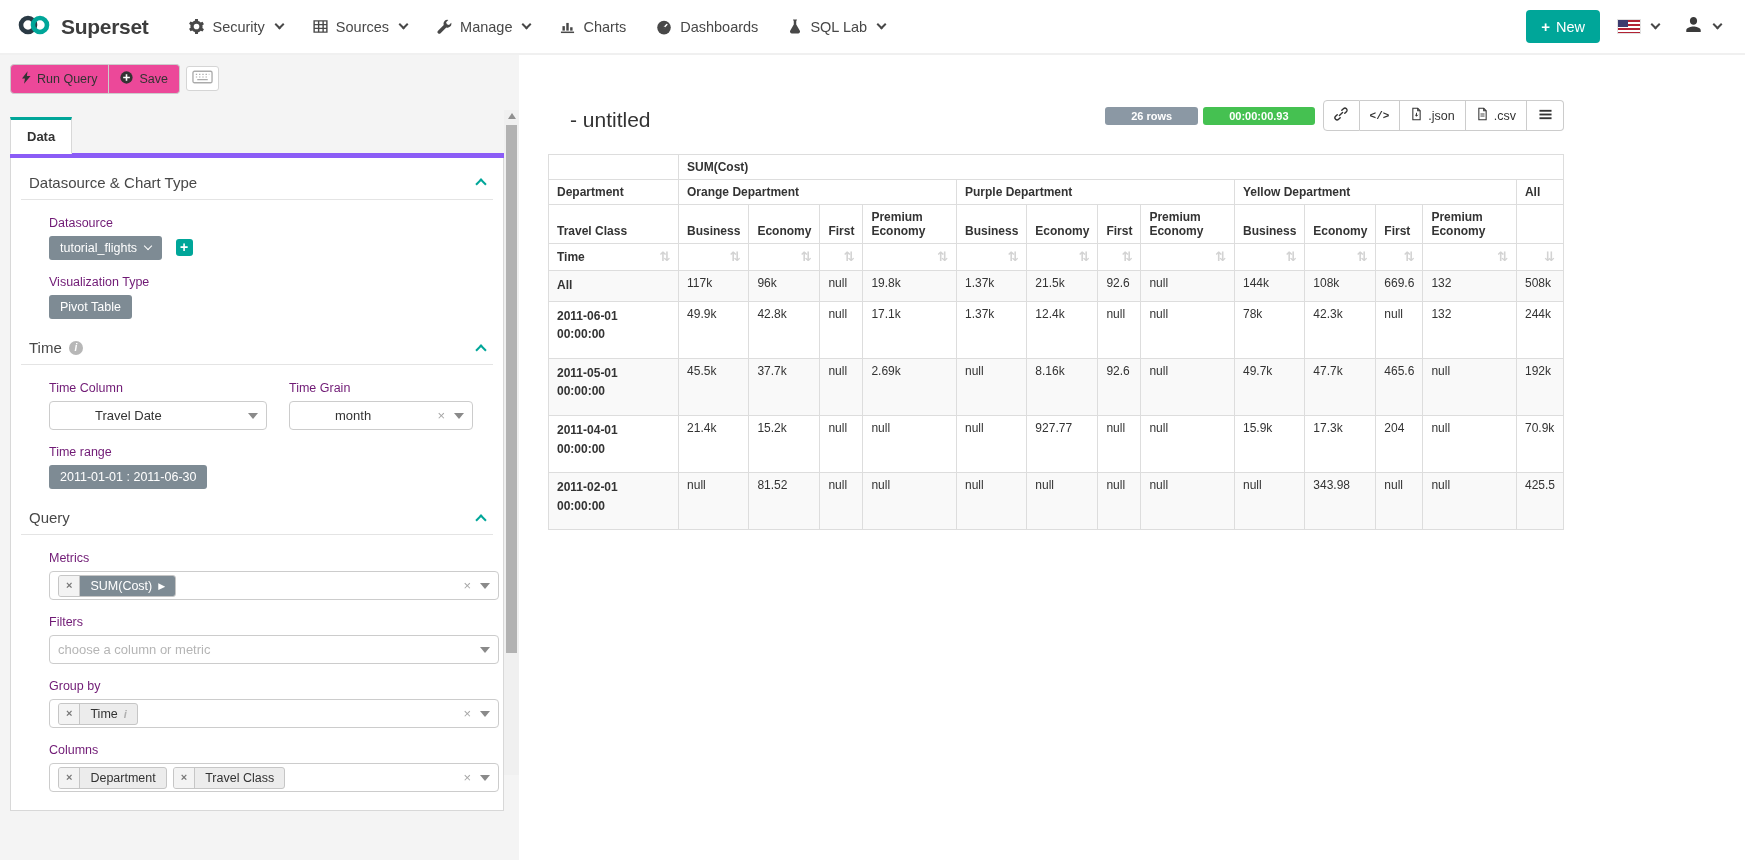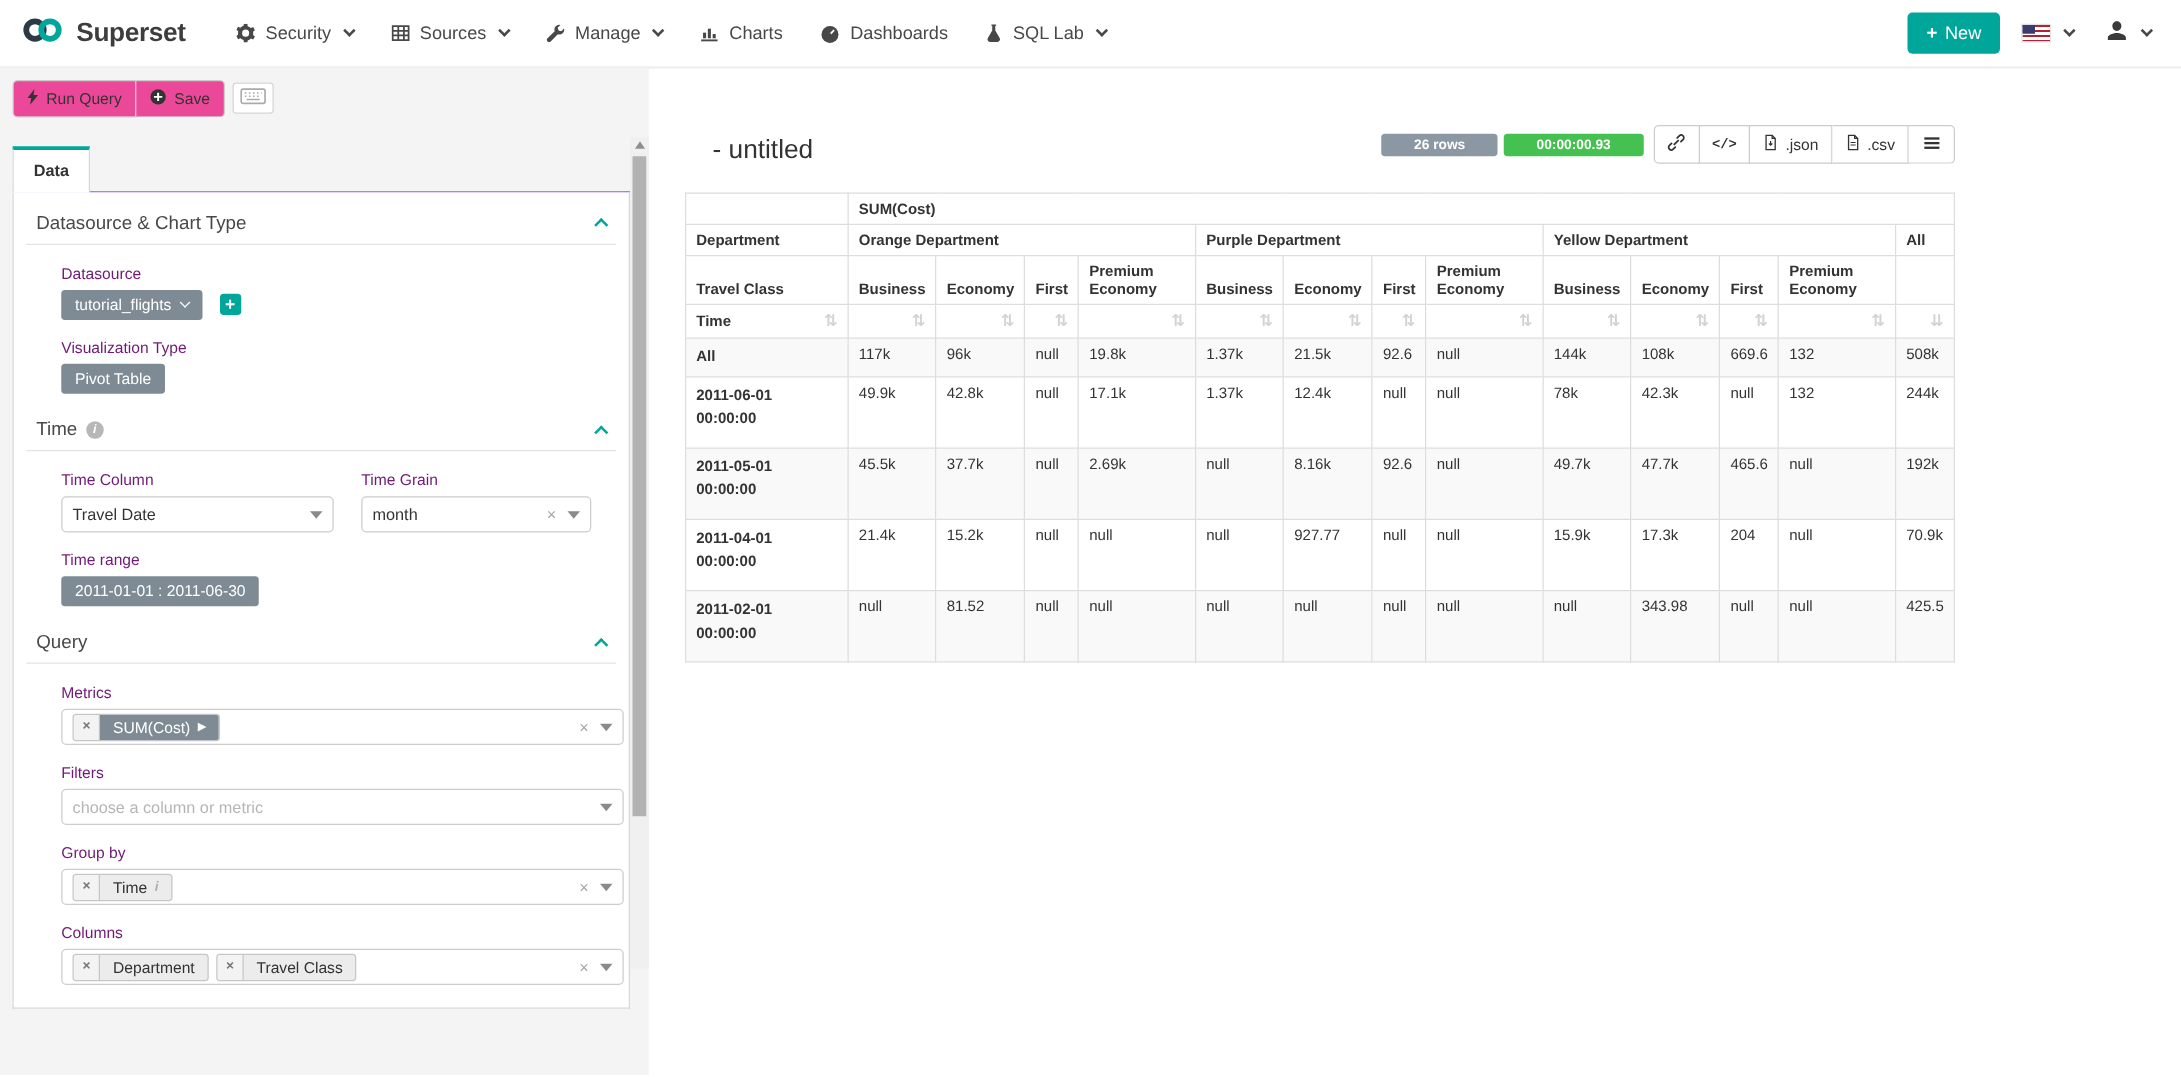--- a/index.html
+++ b/index.html
@@ -40,21 +40,21 @@
 
 .toolbar { display:flex; align-items:center; gap:6px; }
 .btn-group { display:inline-flex; }
 .btn { background:#ec4899; border:1px solid #ccc; font-size:12.5px; color:#333; padding:6px 11px;
   display:inline-flex; align-items:center; gap:6px; cursor:pointer; line-height:1; }
 .btn-group .btn:first-child { border-radius:4px 0 0 4px; }
 .btn-group .btn + .btn { border-left:none; border-radius:0 4px 4px 0; }
 .btn-kbd { border-radius:3px; padding:3px 5px; background:#fff; border:1px solid #d5d5d5; cursor:pointer; }
 
 
-.tab-strip { margin-top:23px; border-bottom:1px solid #8b5cf6; display:flex; padding-left:0; }
+.tab-strip { margin-top:23px; border-bottom:5px solid #8b5cf6; display:flex; padding-left:0; }
 .tab { background:#fff; border:1px solid #d8d8d8; border-bottom:1px solid #fff; margin-bottom:-1px;
   border-top:3px solid #00A699; padding:9px 16px; font-weight:bold; font-size:13px; color:#333;
   cursor:pointer; }
 .tab-content { background:#fff; border:1px solid #d8d8d8; border-top:none; padding:16px 10px 12px; }
 
 
 .section { margin-bottom:20px; }
 .section-header { display:flex; align-items:center; font-size:15px; color:#484848;
   padding:0 2px 8px 8px; border-bottom:1px solid #e4e4e4; margin-bottom:16px; cursor:pointer; }
 .chev-up { width:8px; height:8px; border-left:2px solid #00A699; border-top:2px solid #00A699;
@@ -67,21 +67,21 @@
   transform:rotate(45deg); margin-top:-3px; }
 .btn-plus { width:17px; height:17px; background:#00A699; color:#fff; border:none; border-radius:3px;
   display:inline-flex; align-items:center; justify-content:center; font-weight:bold; font-size:14px;
   margin-left:9px; cursor:pointer; vertical-align:middle; }
 .row2 { display:flex; gap:22px; }
 .select { background:#fff; border:1px solid #ccc; border-radius:4px; min-height:29px; display:flex;
   align-items:center; padding:2px 8px; cursor:pointer; }
 .select.w-sm { width:218px; }
 .select.w-lg { width:450px; }
 .select .placeholder { color:#b5b5b5; font-size:13px; }
-.select .value { font-size:13px; color:#333; }
+.select .value { font-size:13px; color:#333;margin-left:37px; }
 .select-right { margin-left:auto; display:flex; align-items:center; gap:9px; }
 .clear-x { color:#a6a6a6; font-size:13px; line-height:1; }
 .caret { width:0; height:0; border-left:5px solid transparent; border-right:5px solid transparent;
   border-top:6px solid #8a8a8a; }
 .token { display:inline-flex; border:1px solid #c6c6c6; border-radius:3px; overflow:hidden;
   font-size:12.5px; margin-right:6px; background:#ececec; }
 .token .tx { padding:3px 7px; color:#777; border-right:1px solid #c6c6c6; cursor:pointer;
   background:#f3f3f3; font-size:11px; font-weight:bold; }
 .token .tlabel { padding:3px 10px; color:#333; display:inline-flex; align-items:center; gap:6px; }
 .token.dark .tlabel { background:#7e8b94; color:#fff; }

